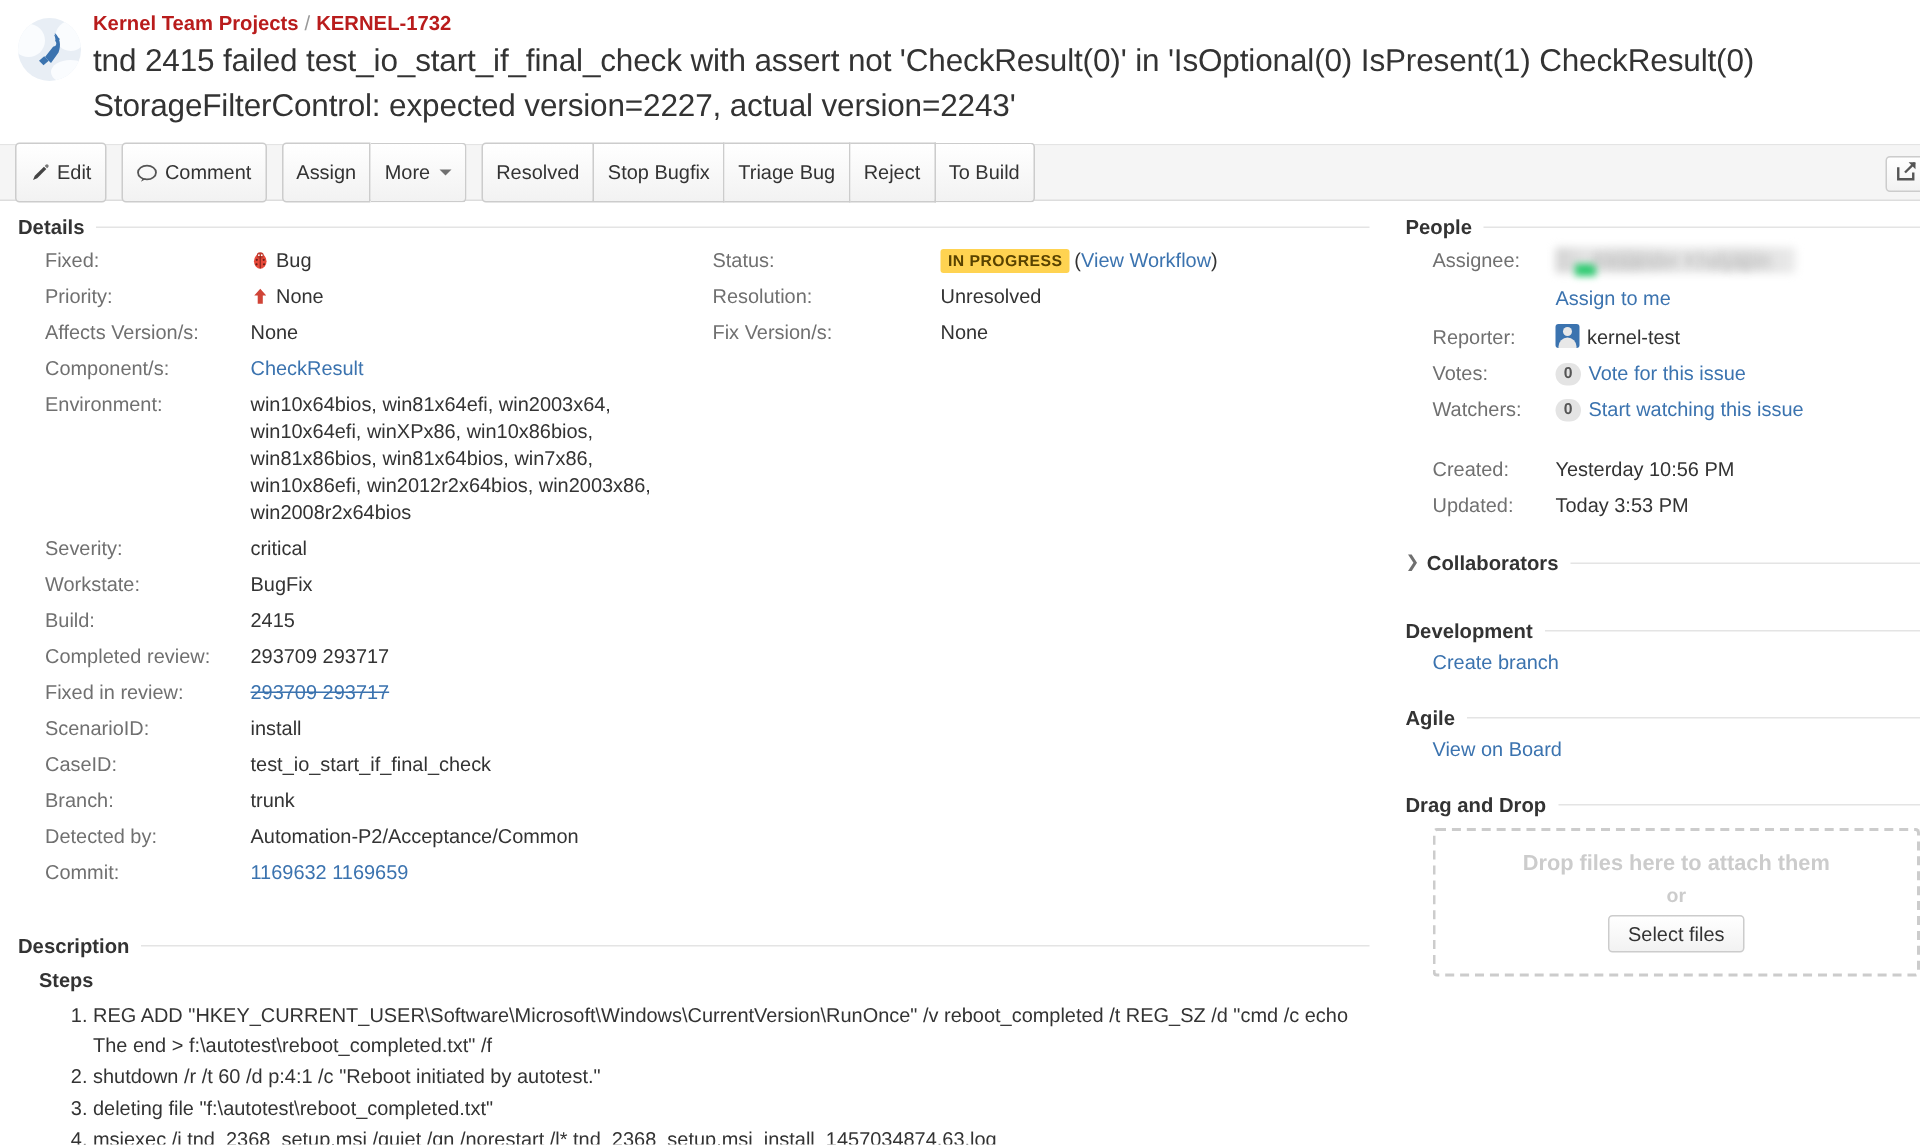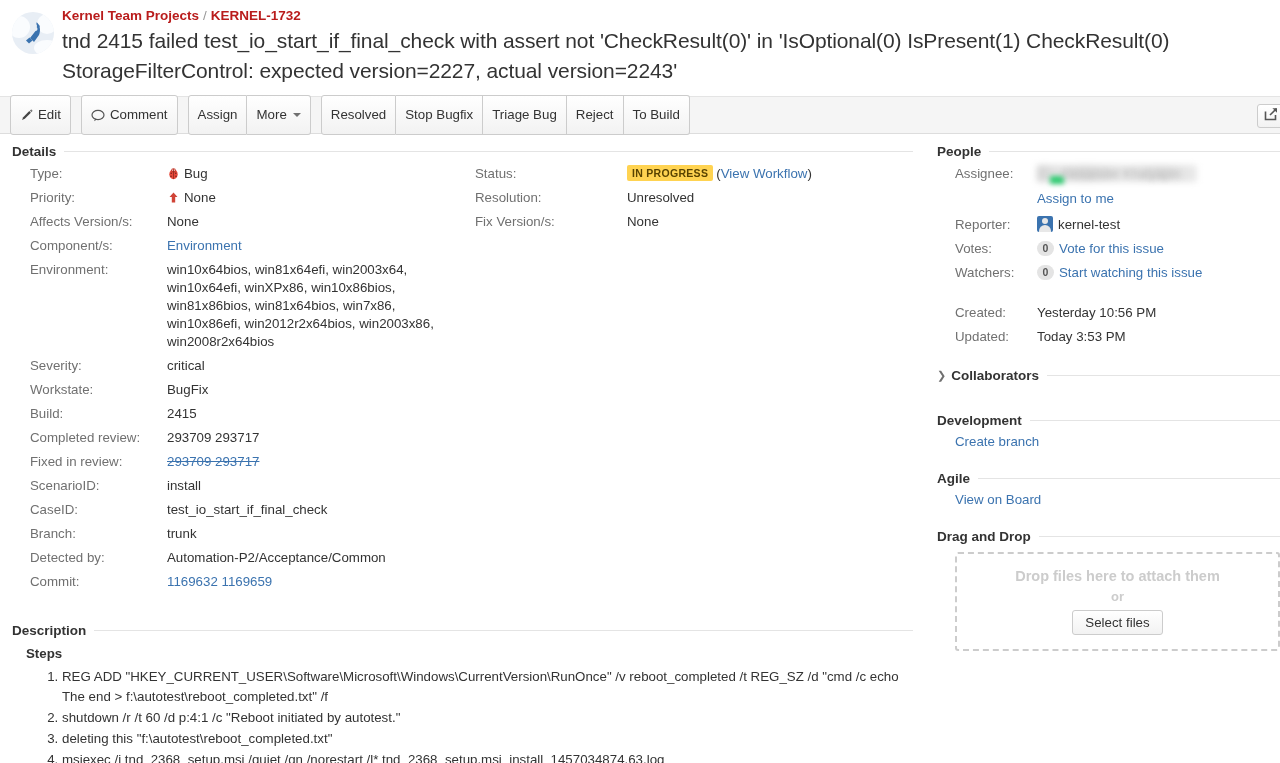--- a/index.html
+++ b/index.html
@@ -358,21 +358,21 @@
   <div class="col-main">
 
     <div class="module-header">
       <h2>Details</h2>
       <div class="rule"></div>
     </div>
 
     <div class="details-wrap">
       <div class="details-col first" id="details-left">
           <div class="field-row">
-            <div class="field-label">Type:</div>
+            <div class="field-label">Fixed:</div>
             <div class="field-value"><span class="inline-ico">
                 <svg width="13" height="13" viewBox="0 0 13 13">
                   <ellipse cx="6.5" cy="7.2" rx="4.2" ry="5" fill="#e8493a"></ellipse>
                   <ellipse cx="6.5" cy="3.4" rx="2.3" ry="2.2" fill="#c23b2e"></ellipse>
                   <circle cx="5.6" cy="3.1" r="0.6" fill="#fff"></circle>
                   <circle cx="7.5" cy="3.1" r="0.6" fill="#fff"></circle>
                   <rect x="6.1" y="3.5" width="0.8" height="8.4" fill="#8b2a20"></rect>
                   <circle cx="4.2" cy="6.2" r="0.75" fill="#6e201a"></circle>
                   <circle cx="8.8" cy="6.2" r="0.75" fill="#6e201a"></circle>
                   <circle cx="4.0" cy="9.2" r="0.75" fill="#6e201a"></circle>
@@ -387,21 +387,21 @@
                   <path d="M6.5 1.5 L10.5 6 L8.2 6 L8.2 11.5 L4.8 11.5 L4.8 6 L2.5 6 Z" fill="#d04437"></path>
                 </svg>
               </span><span>None</span></div>
           </div>
           <div class="field-row">
             <div class="field-label">Affects Version/s:</div>
             <div class="field-value"><span>None</span></div>
           </div>
           <div class="field-row">
             <div class="field-label">Component/s:</div>
-            <div class="field-value"><a href="#">Environment</a></div>
+            <div class="field-value"><a href="#">CheckResult</a></div>
           </div>
           <div class="field-row">
             <div class="field-label">Environment:</div>
             <div class="field-value wide"><span>win10x64bios, win81x64efi, win2003x64, win10x64efi, winXPx86, win10x86bios, win81x86bios, win81x64bios, win7x86, win10x86efi, win2012r2x64bios, win2003x86, win2008r2x64bios</span></div>
           </div>
           <div class="field-row">
             <div class="field-label">Severity:</div>
             <div class="field-value"><span>critical</span></div>
           </div>
           <div class="field-row">
@@ -461,21 +461,21 @@
 
     <div class="description-module">
       <div class="module-header">
         <h2>Description</h2>
         <div class="rule"></div>
       </div>
       <div class="desc-steps-title">Steps</div>
       <ol class="steps" id="steps-list">
           <li>REG ADD "HKEY_CURRENT_USER\Software\Microsoft\Windows\CurrentVersion\RunOnce" /v reboot_completed /t REG_SZ /d "cmd /c echo The end &gt; f:\autotest\reboot_completed.txt" /f</li>
           <li>shutdown /r /t 60 /d p:4:1 /c "Reboot initiated by autotest."</li>
-          <li>deleting this "f:\autotest\reboot_completed.txt"</li>
+          <li>deleting file "f:\autotest\reboot_completed.txt"</li>
           <li>msiexec /i tnd_2368_setup.msi /quiet /qn /norestart /l* tnd_2368_setup.msi_install_1457034874.63.log</li>
         </ol>
     </div>
   </div>
 
   <div class="col-side">
 
     <div class="side-module">
       <div class="module-header">
         <h2>People</h2>

